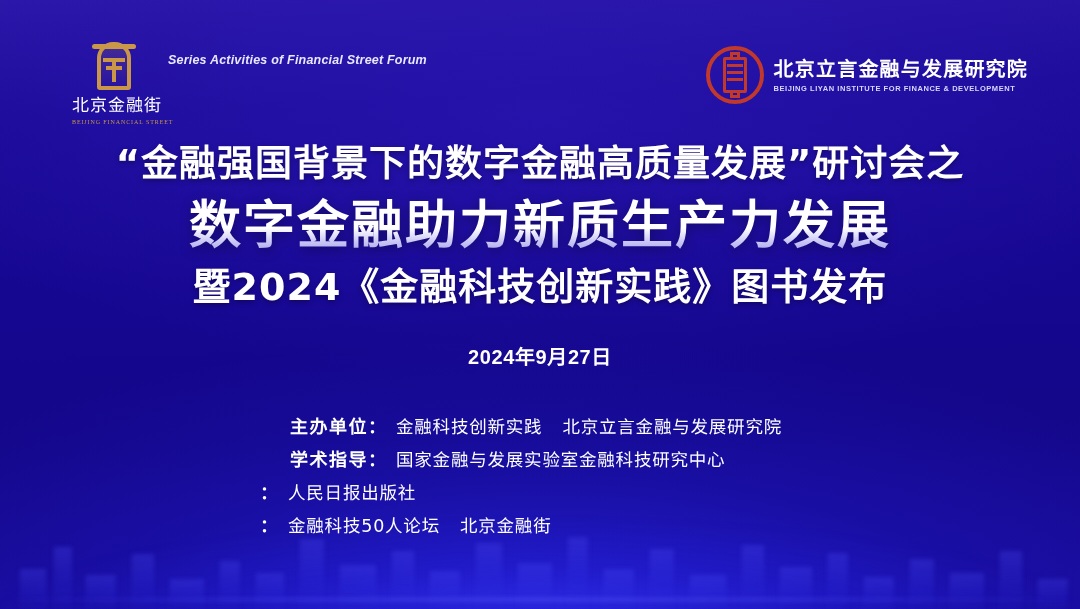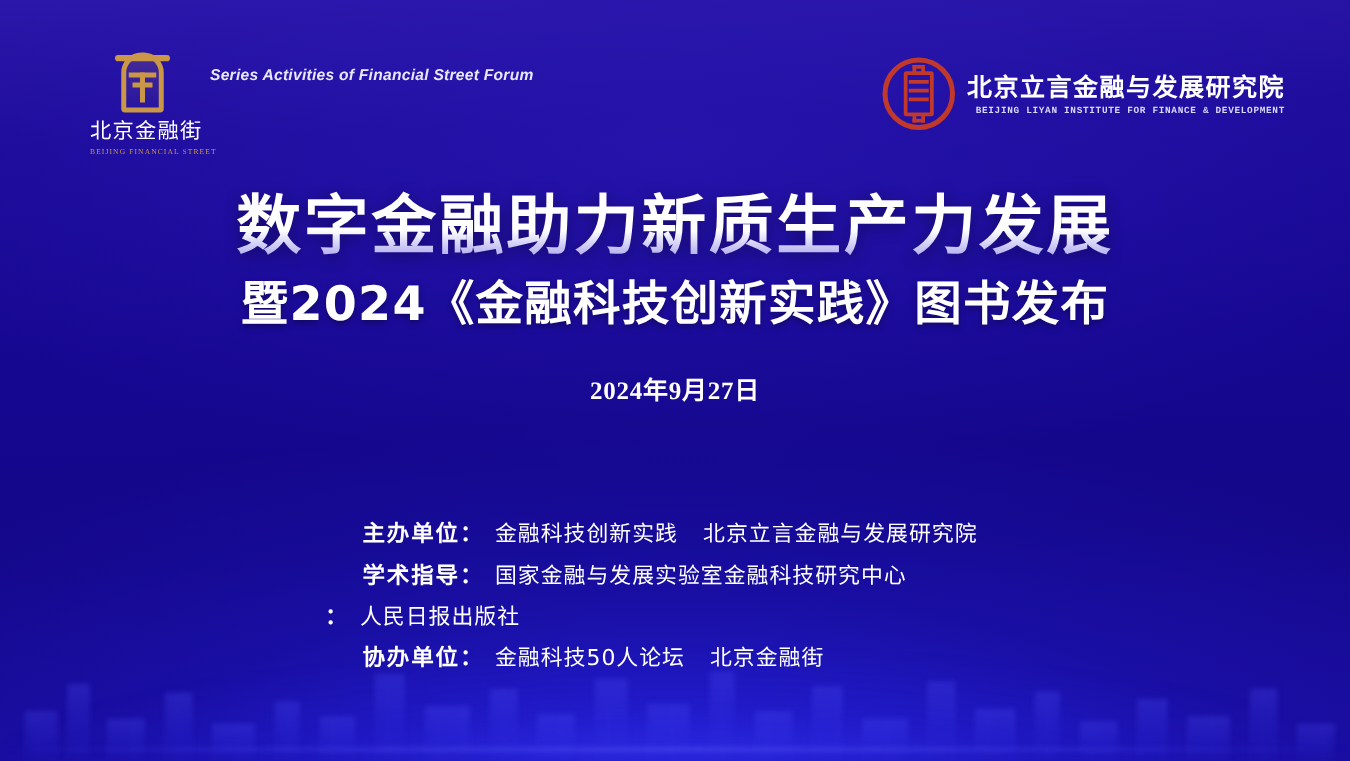--- a/index.html
+++ b/index.html
@@ -216,22 +216,21 @@
     white-space: nowrap;
     font-family: "DejaVu Sans", "Liberation Sans", sans-serif;
   }
   .liyan-en {
     color: #d9d7ff;
     font-size: 7.5px;
     font-weight: bold;
     letter-spacing: .55px;
     margin-top: 3px;
     white-space: nowrap;
-    font-family: Liberation Mono, monospace;
-    text-align: right;
+    font-family: Liberation Sans, sans-serif;
   }
 
   
   .titles {
     position: absolute;
     left: 0; right: 0;
     top: 142px;
     text-align: center;
   }
   .title-1 {
@@ -269,21 +268,21 @@
     white-space: nowrap;
     font-family: "DejaVu Sans", "Liberation Sans", sans-serif;
     text-shadow: 0 2px 5px rgba(0,0,0,0.35);
   }
   .event-date {
     margin-top: 30px;
     color: #ffffff;
     font-size: 20px;
     font-weight: bold;
     letter-spacing: .6px;
-    font-family: Liberation Serif, serif;
+    font-family: Liberation Sans, sans-serif;
   }
 
   
   .credits {
     position: absolute;
     left: 0; right: 0;
     top: 412px;
     display: flex;
     flex-direction: column;
     align-items: center;
@@ -386,20 +385,21 @@
       </div>
       <div>
         <div class="liyan-cn">北京立言金融与发展研究院</div>
         <div class="liyan-en">BEIJING LIYAN INSTITUTE FOR FINANCE &amp; DEVELOPMENT</div>
       </div>
     </div>
 
   </div>
 
   <div class="titles">
+    <div class="title-1">“金融强国背景下的数字金融高质量发展”研讨会之</div>
     <div class="title-2">数字金融助力新质生产力发展</div>
     <div class="title-3">暨2024《金融科技创新实践》图书发布</div>
     <div class="event-date">2024年9月27日</div>
   </div>
 
   <div class="credits">
 
     <div class="credit-row">
       <span class="credit-label">主办单位</span>
       <span class="credit-colon">：</span>
@@ -411,20 +411,19 @@
       <span class="credit-colon">：</span>
       <span class="credit-value">国家金融与发展实验室金融科技研究中心</span>
     </div>
 
     <div class="credit-row">
       <span class="credit-colon">：</span>
       <span class="credit-value">人民日报出版社</span>
     </div>
 
     <div class="credit-row">
-      <span class="credit-label">协办单位</span>
       <span class="credit-colon">：</span>
       <span class="credit-value"><span>金融科技50人论坛</span><span class="gap"></span><span>北京金融街</span></span>
     </div>
 
   </div>
 
 </div>
 
 </body></html>

